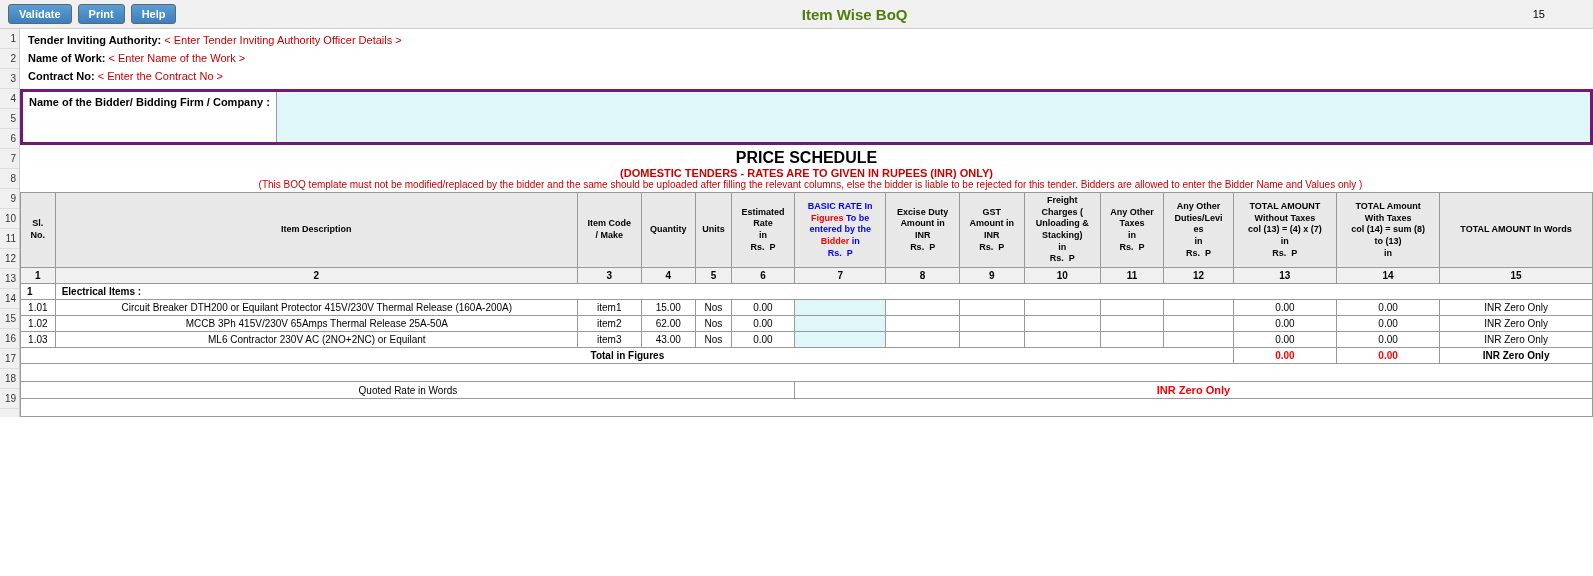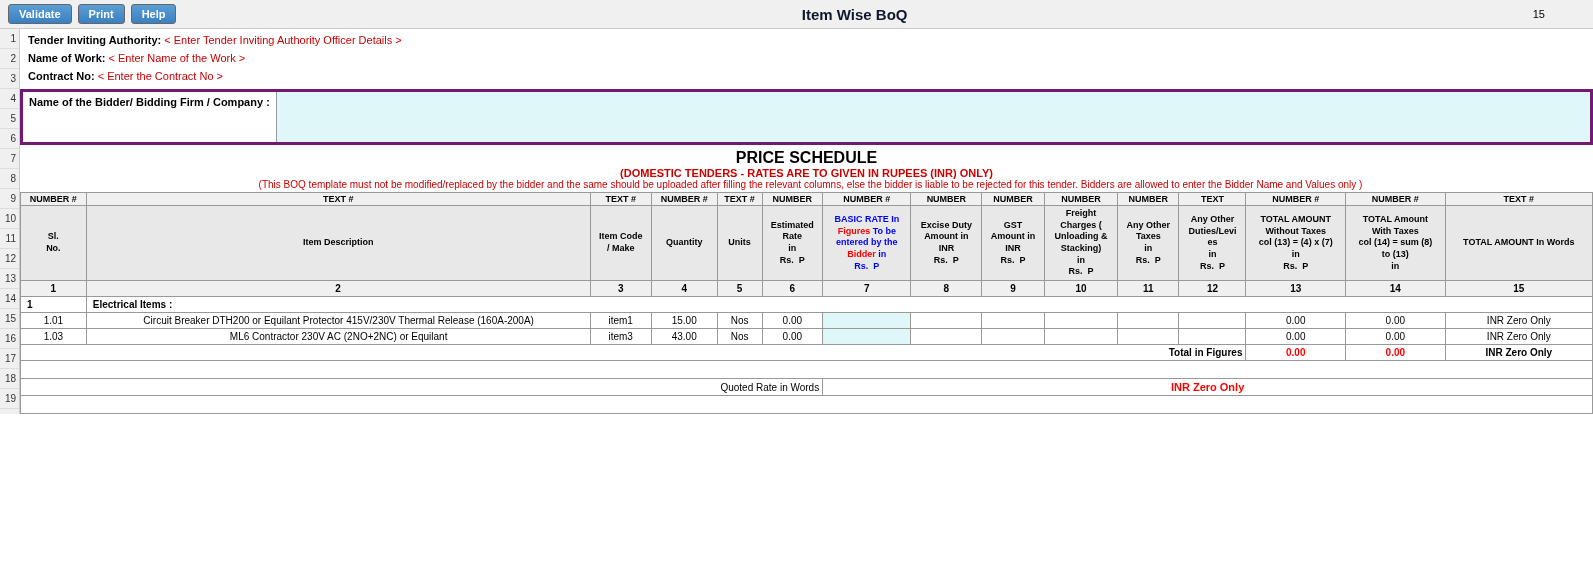--- a/index.html
+++ b/index.html
@@ -21,21 +21,21 @@
       border-radius: 3px;
       cursor: pointer;
       background: linear-gradient(to bottom, #5a9fd4, #3a7fc1);
       color: white;
     }
     .toolbar-title {
       flex: 1;
       text-align: center;
       font-size: 15px;
       font-weight: bold;
-      color: #0f172a;
+      color: #4d7c0f;
     }
 
     .row-numbers {
       display: flex;
       flex-direction: column;
       background: #f0f0f0;
       border-right: 1px solid #ccc;
       min-width: 20px;
     }
     .row-num {
@@ -130,21 +130,21 @@
       font-weight: bold;
       padding: 2px;
       line-height: 1.3;
     }
     table.boq .col-num { background: #f0f0f0; font-size: 10px; font-weight: bold; }
     table.boq tr.section-label td { text-align: left; font-weight: bold; padding-left: 6px; }
     table.boq tr.item-row td.item-desc { text-align: center; padding-left: 4px; }
     table.boq .red-text { color: red; font-weight: bold; }
     table.boq .cyan-bg { background: #e0f7fa; }
     table.boq .total-row td { font-weight: bold; }
-    table.boq .total-label { text-align: right; padding-left: 4px; }
+    table.boq .total-label { text-align: center; padding-left: 4px; }
     table.boq .quoted-row td { }
     .inr-zero { color: red; font-weight: bold; font-size: 11px; }
 
     .col-numbers-row th { font-weight: bold; background: #e0e0e0; }
   </style>
 </head>
 <body>
 
 <div class="toolbar">
   <button class="toolbar-btn">Validate</button>
@@ -202,37 +202,20 @@
 
     <div class="price-schedule">
       <div class="price-schedule-title">PRICE SCHEDULE</div>
       <div class="price-schedule-subtitle">(DOMESTIC TENDERS - RATES ARE TO GIVEN IN RUPEES (INR) ONLY)</div>
       <div class="price-schedule-note">(This BOQ template must not be modified/replaced by the bidder and the same should be uploaded after filling the relevant columns, else the bidder is liable to be rejected for this tender. Bidders are allowed to enter the Bidder Name and Values only )</div>
     </div>
 
     <table class="boq">
       <thead>
 
-        <tr class="header-row-1">
-          <th>NUMBER #</th>
-          <th>TEXT #</th>
-          <th>TEXT #</th>
-          <th>NUMBER #</th>
-          <th>TEXT #</th>
-          <th>NUMBER</th>
-          <th>NUMBER #</th>
-          <th>NUMBER</th>
-          <th>NUMBER</th>
-          <th>NUMBER</th>
-          <th>NUMBER</th>
-          <th>TEXT</th>
-          <th>NUMBER #</th>
-          <th>NUMBER #</th>
-          <th>TEXT #</th>
-        </tr>
 
         <tr class="header-row-2">
           <th>Sl.<br>No.</th>
           <th>Item Description</th>
           <th>Item Code<br>/ Make</th>
           <th>Quantity</th>
           <th>Units</th>
           <th>Estimated<br>Rate<br>in<br>Rs. &nbsp;P</th>
           <th style="color:blue;">BASIC RATE In<br><span style="color:red;">Figures</span> To be<br>entered by the<br><span style="color:red;">Bidder</span> in<br>Rs. &nbsp;P</th>
           <th>Excise Duty<br>Amount in<br>INR<br>Rs. &nbsp;P</th>
@@ -281,20 +264,37 @@
           <td></td>
           <td></td>
           <td></td>
           <td></td>
           <td></td>
           <td>0.00</td>
           <td>0.00</td>
           <td>INR Zero Only</td>
         </tr>
 
+        <tr class="item-row">
+          <td>1.02</td>
+          <td class="item-desc">MCCB 3Ph 415V/230V 65Amps Thermal Release 25A-50A</td>
+          <td>item2</td>
+          <td>62.00</td>
+          <td>Nos</td>
+          <td>0.00</td>
+          <td class="cyan-bg"></td>
+          <td></td>
+          <td></td>
+          <td></td>
+          <td></td>
+          <td></td>
+          <td>0.00</td>
+          <td>0.00</td>
+          <td>INR Zero Only</td>
+        </tr>
 
         <tr class="item-row">
           <td>1.03</td>
           <td class="item-desc">ML6 Contractor 230V AC (2NO+2NC) or Equilant</td>
           <td>item3</td>
           <td>43.00</td>
           <td>Nos</td>
           <td>0.00</td>
           <td class="cyan-bg"></td>
           <td></td>

